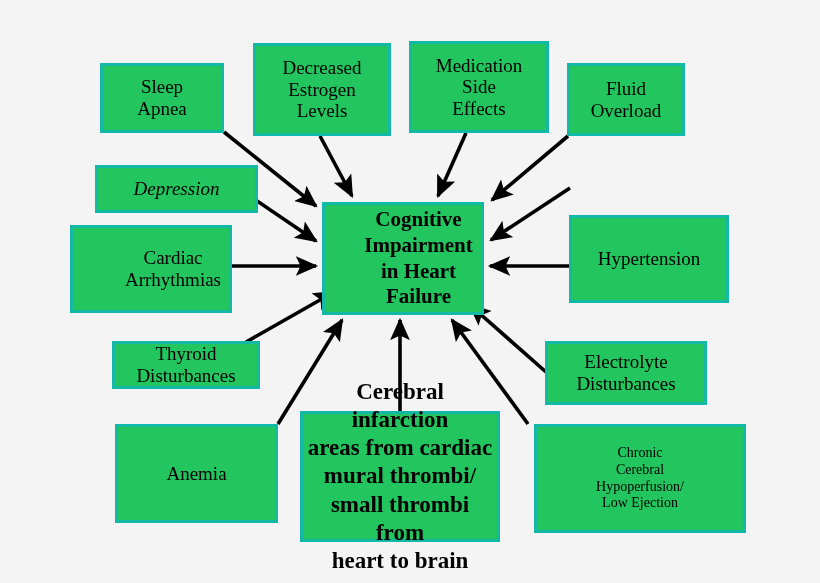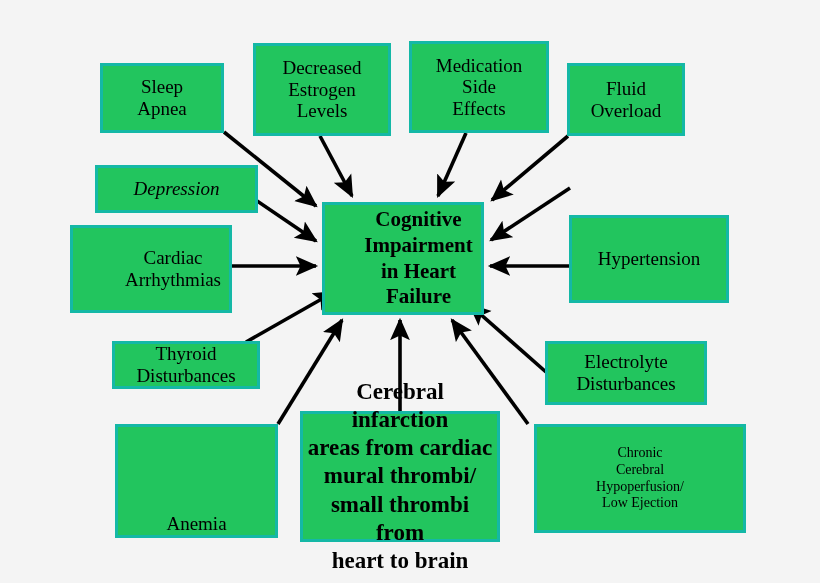--- a/index.html
+++ b/index.html
@@ -140,21 +140,21 @@
   <div class="node node-peripheral" style="left:112px; top:341px; width:148px; height:48px;">
     <span class="label">Thyroid
 Disturbances</span>
   </div>
 
   <div class="node node-peripheral" style="left:545px; top:341px; width:162px; height:64px;align-items:center;">
     <span class="label">Electrolyte
 Disturbances</span>
   </div>
 
-  <div class="node node-peripheral" style="left:115px; top:424px; width:163px; height:114px;align-items:flex-end;">
+  <div class="node node-peripheral" style="left:115px; top:424px; width:163px; height:99px;">
     <span class="label">Anemia</span>
   </div>
 
   <div class="node node-dense" style="left:300px; top:411px; width:200px; height:131px;">
     <span class="label">Cerebral infarction
 areas from cardiac
 mural thrombi/
 small thrombi from
 heart to brain</span>
   </div>

